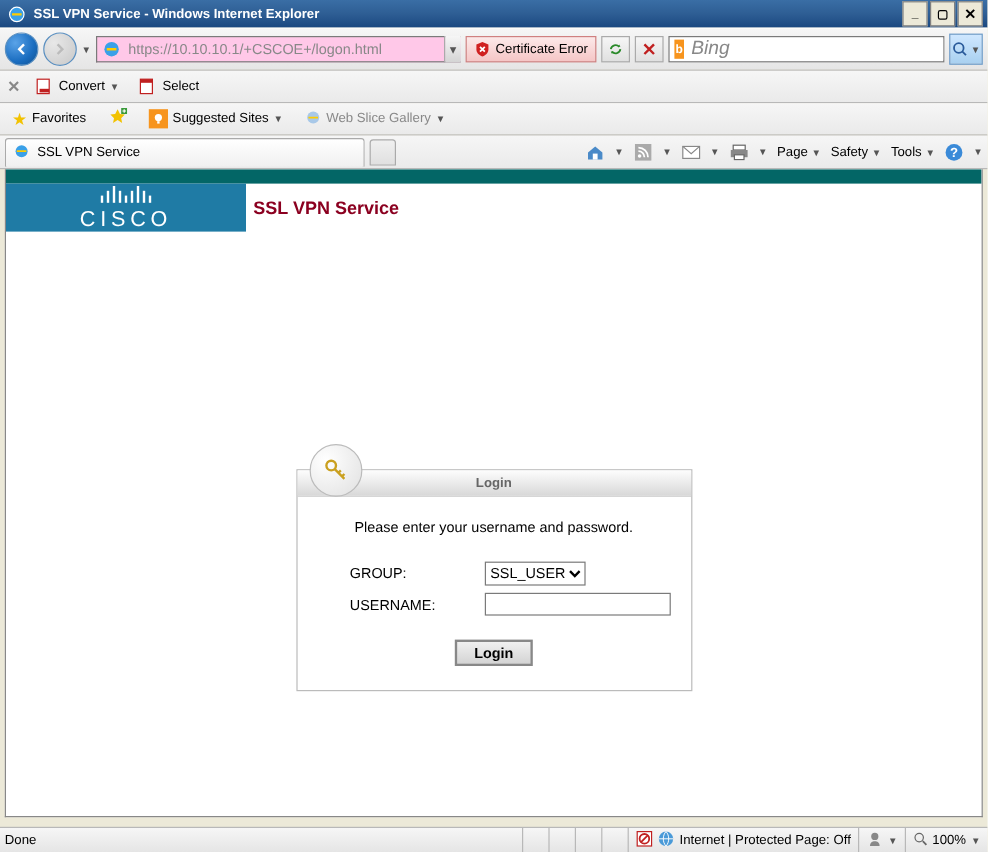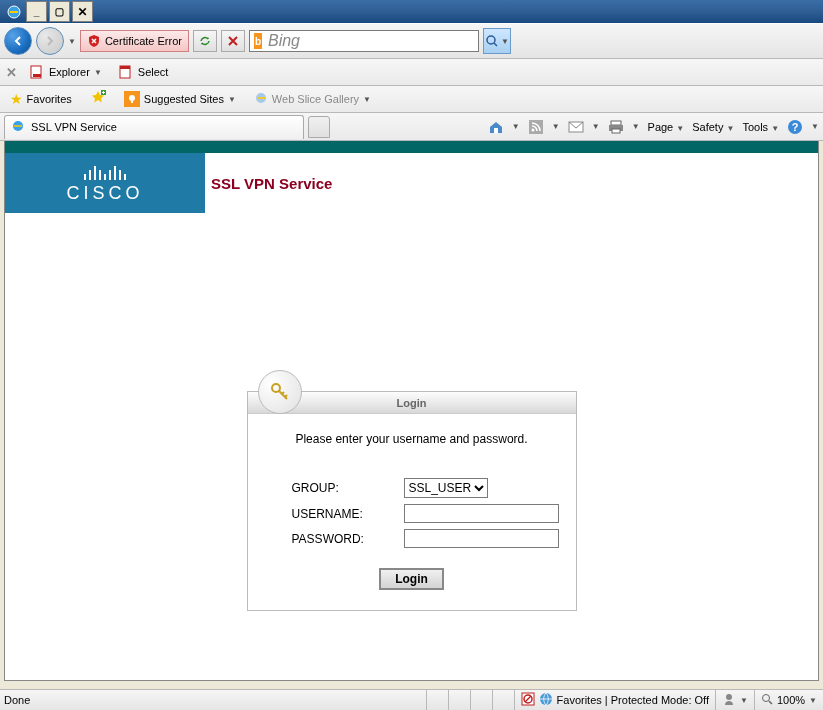--- a/index.html
+++ b/index.html
@@ -290,21 +290,21 @@
 .teal-bar {
   height: 12px;
   background: #036666;
 }
 .cisco-header {
   display: flex;
   align-items: center;
 }
 .cisco-logo {
   width: 200px;
-  height: 60px;
+  height: 40px;
   background: #1f7ba5;
   display: flex;
   flex-direction: column;
   align-items: center;
   justify-content: center;
   color: #fff;
 }
 .cisco-bars {
   display: flex;
   gap: 3px;
@@ -361,21 +361,21 @@
   justify-content: center;
   font-weight: bold;
   color: #666;
 }
 .login-body {
   padding: 18px 14px 20px 14px;
   text-align: center;
 }
 .login-msg {
   font-size: 12px;
-  margin-bottom: 32px;
+  margin-bottom: 22px;
 }
 .form-row {
   display: flex;
   align-items: center;
   justify-content: flex-start;
   margin-bottom: 6px;
   padding-left: 30px;
   gap: 32px;
 }
 .form-label {
@@ -439,39 +439,50 @@
 </head>
 <body>
 
 <div class="titlebar">
   <span class="ie-icon">
     <svg width="16" height="16" viewBox="0 0 16 16">
         <circle cx="8" cy="8" r="6" fill="#3aa0e8" stroke="#fff" stroke-width="1"></circle>
         <path d="M4 8h8" stroke="#fc0" stroke-width="2"></path>
       </svg>
   </span>
+  <span class="title-text">SSL VPN Service - Windows Internet Explorer</span>
   <div class="window-controls">
     <div class="win-btn">_</div>
     <div class="win-btn">▢</div>
     <div class="win-btn close">✕</div>
   </div>
 </div>
 
 <div class="navbar">
   <div class="nav-circle">
     <svg width="14" height="14" viewBox="0 0 14 14">
         <path d="M9 3L5 7l4 4" stroke="#fff" stroke-width="2" fill="none"></path>
       </svg>
   </div>
   <div class="nav-circle disabled">
     <svg width="14" height="14" viewBox="0 0 14 14">
         <path d="M5 3l4 4-4 4" stroke="#bbb" stroke-width="2" fill="none"></path>
       </svg>
   </div>
   <span class="tiny-drop">▼</span>
+  <div class="addr-container">
+    <span class="addr-ie-icon">
+      <svg width="16" height="16" viewBox="0 0 16 16">
+          <circle cx="8" cy="8" r="6" fill="#3aa0e8"></circle>
+          <path d="M4 8h8" stroke="#fc0" stroke-width="2"></path>
+        </svg>
+    </span>
+    <input class="addr-text" type="text" value="https://10.10.10.1/+CSCOE+/logon.html" style="">
+    <div class="addr-drop">▾</div>
+  </div>
   <div class="cert-error">
     <span class="shield-red">
       <svg width="14" height="14" viewBox="0 0 14 14">
           <path d="M7 1l5 2v4c0 3-2 5-5 6-3-1-5-3-5-6V3l5-2z" fill="#d02020"></path>
           <path d="M5 5l4 4M9 5l-4 4" stroke="#fff" stroke-width="1.5"></path>
         </svg>
     </span>
     <span>Certificate Error</span>
   </div>
   <div class="small-btn">
@@ -501,21 +512,21 @@
 
 <div class="toolbar-row">
   <span class="x-close">✕</span>
   <div class="tb-btn">
     <span class="pdf-icon">
       <svg width="16" height="16" viewBox="0 0 16 16">
           <rect x="2" y="2" width="10" height="12" fill="#fff" stroke="#c02020"></rect>
           <rect x="4" y="10" width="8" height="3" fill="#c02020"></rect>
         </svg>
     </span>
-    <span>Explorer</span>
+    <span>Convert</span>
     <span class="tiny-drop">▼</span>
   </div>
   <div class="tb-btn">
     <span class="pdf-icon">
       <svg width="16" height="16" viewBox="0 0 16 16">
           <rect x="2" y="2" width="10" height="12" fill="#fff" stroke="#c02020"></rect>
           <rect x="2" y="2" width="10" height="3" fill="#c02020"></rect>
         </svg>
     </span>
     <span>Select</span>
@@ -647,24 +658,20 @@
       <div class="form-row">
         <div class="form-label">GROUP:</div>
         <select class="form-select">
           <option>SSL_USERS</option>
         </select>
       </div>
       <div class="form-row">
         <div class="form-label">USERNAME:</div>
         <input class="form-input" type="text" style="">
       </div>
-      <div class="form-row">
-        <div class="form-label">PASSWORD:</div>
-        <input class="form-input" type="password" style="">
-      </div>
       <button class="login-btn">Login</button>
     </div>
   </div>
 </div>
 
 <div class="statusbar">
   <div class="status-left">Done</div>
   <div class="status-seg empty-seg"></div>
   <div class="status-seg empty-seg"></div>
   <div class="status-seg empty-seg"></div>
@@ -676,21 +683,21 @@
           <circle cx="7" cy="7" r="4" fill="none" stroke="#c02020" stroke-width="1.5"></circle>
           <path d="M4 10l6-6" stroke="#c02020" stroke-width="1.5"></path>
         </svg>
     </span>
     <span>
       <svg width="14" height="14" viewBox="0 0 14 14">
           <circle cx="7" cy="7" r="6" fill="#4a9ad8"></circle>
           <path d="M1 7h12M7 1c3 3 3 9 0 12M7 1c-3 3-3 9 0 12" stroke="#fff" stroke-width="0.8" fill="none"></path>
         </svg>
     </span>
-    <span>Favorites | Protected Mode: Off</span>
+    <span>Internet | Protected Page: Off</span>
   </div>
   <div class="status-seg">
     <span>
       <svg width="14" height="14" viewBox="0 0 14 14">
           <circle cx="7" cy="5" r="3" fill="#888"></circle>
           <path d="M3 13c0-3 2-4 4-4s4 1 4 4z" fill="#888"></path>
         </svg>
     </span>
     <span class="tiny-drop">▼</span>
   </div>

